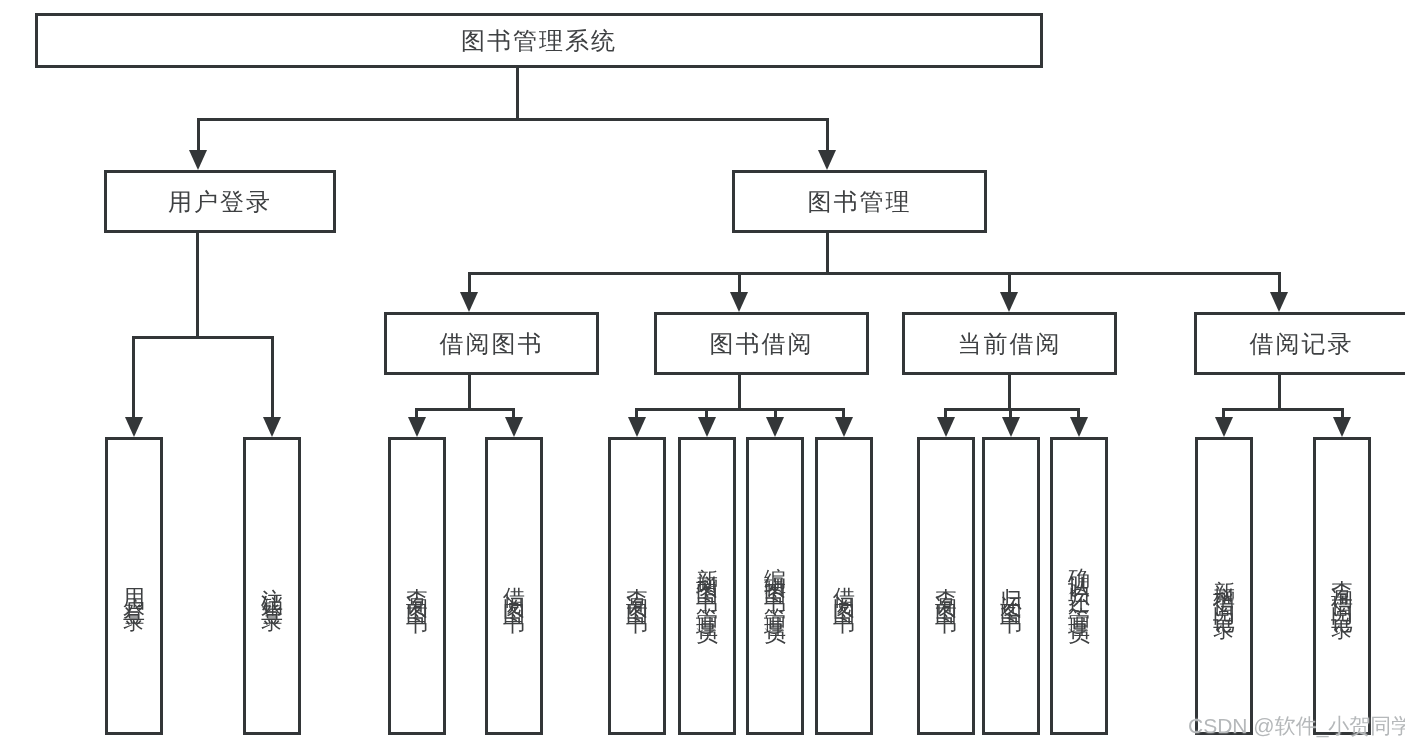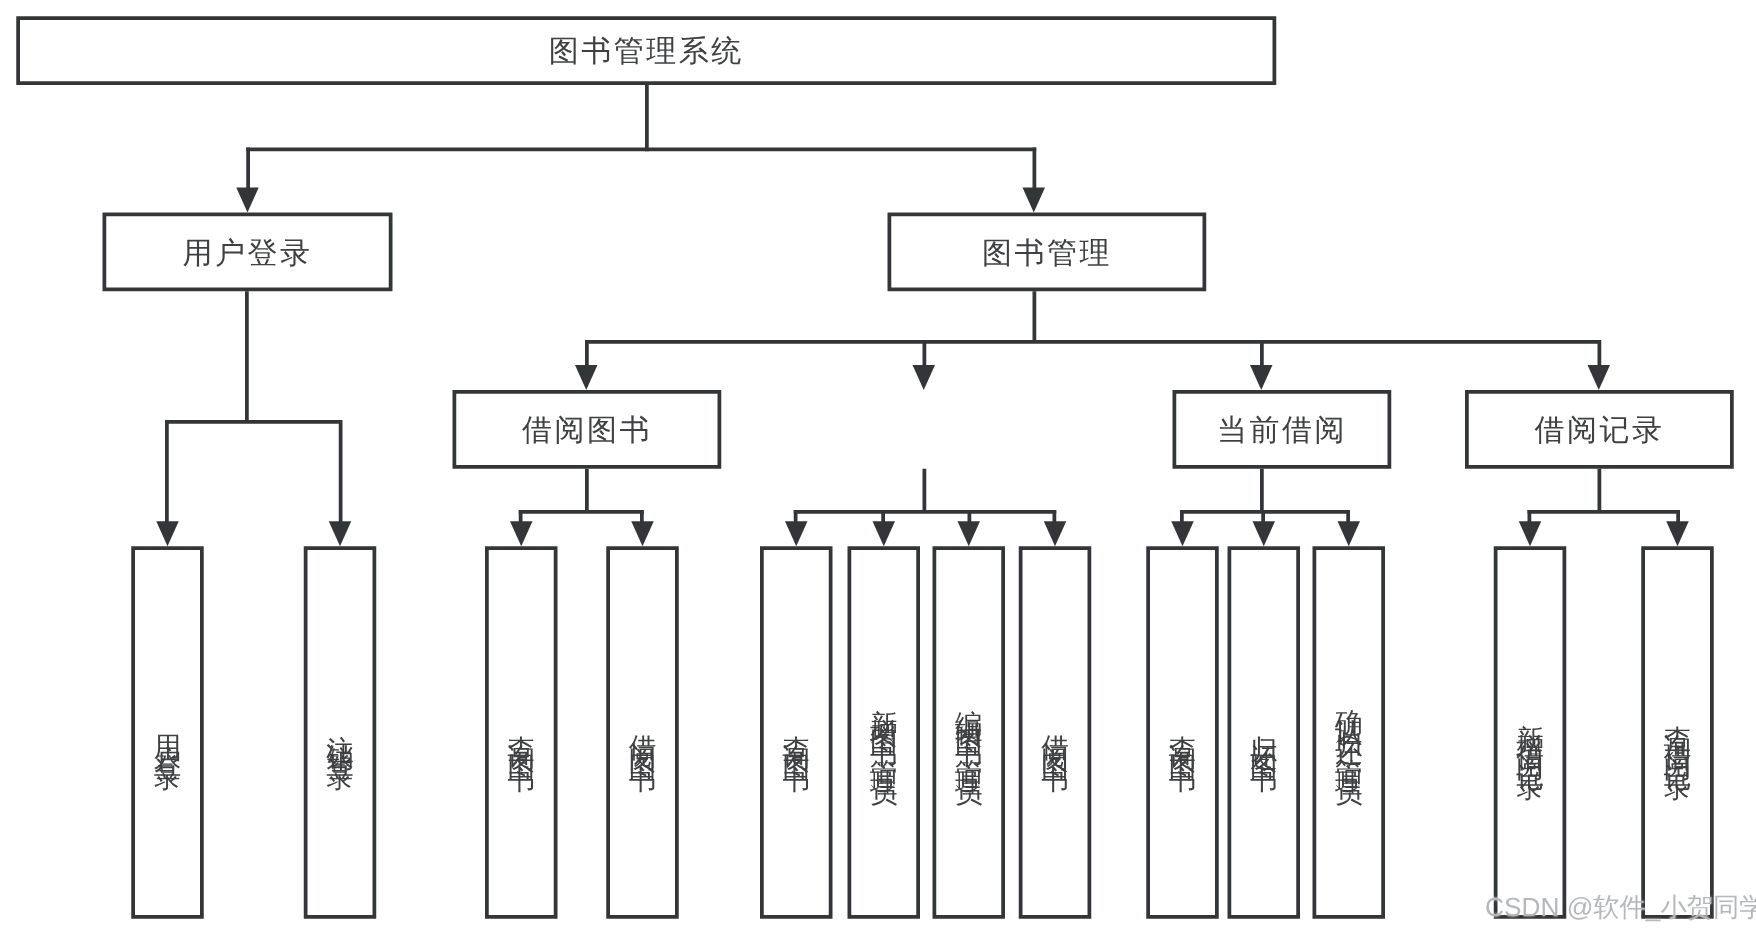--- a/index.html
+++ b/index.html
@@ -20,20 +20,21 @@
   .box{
     position:absolute;
     box-sizing:border-box;
     border:3px solid var(--line);
     background:var(--bg);
     display:flex;align-items:center;justify-content:center;
     color:var(--text);
     font-size:24px;
     letter-spacing:2px;
     white-space:nowrap;
+    margin-left:22px;
   }
   .leaf{
     position:absolute;
     box-sizing:border-box;
     top:437px;height:298px;width:58px;
     border:3px solid var(--line);
     background:var(--bg);
     display:flex;align-items:center;justify-content:center;
   }
   .leaf > span{
@@ -78,22 +79,25 @@
   </div>
 
   <div class="box" style="left:710px;top:170px;width:255px;height:63px">
     <span>图书管理</span>
   </div>
 
   <div class="box" style="left:362px;top:312px;width:215px;height:63px">
     <span>借阅图书</span>
   </div>
 
-
-  <div class="box" style="left:938px;top:312px;width:175px;height:63px">
+  <div class="box" style="left:632px;top:312px;width:215px;height:63px">
+    <span>图书借阅</span>
+  </div>
+
+  <div class="box" style="left:880px;top:312px;width:215px;height:63px">
     <span>当前借阅</span>
   </div>
 
   <div class="box" style="left:1172px;top:312px;width:215px;height:63px">
     <span>借阅记录</span>
   </div>
 
   <div class="leaf" style="left:105px">
     <span>用户登录</span>
   </div>

